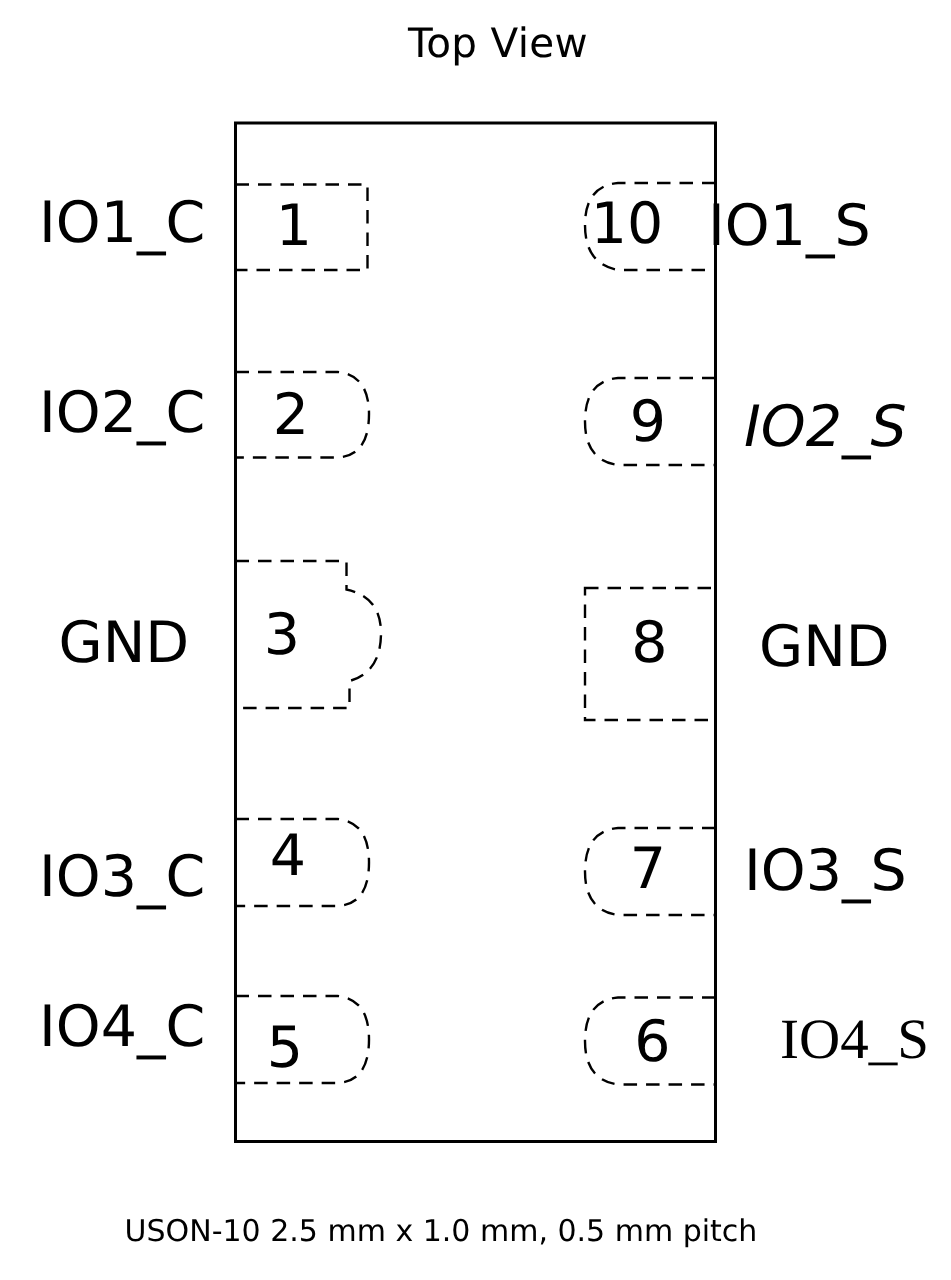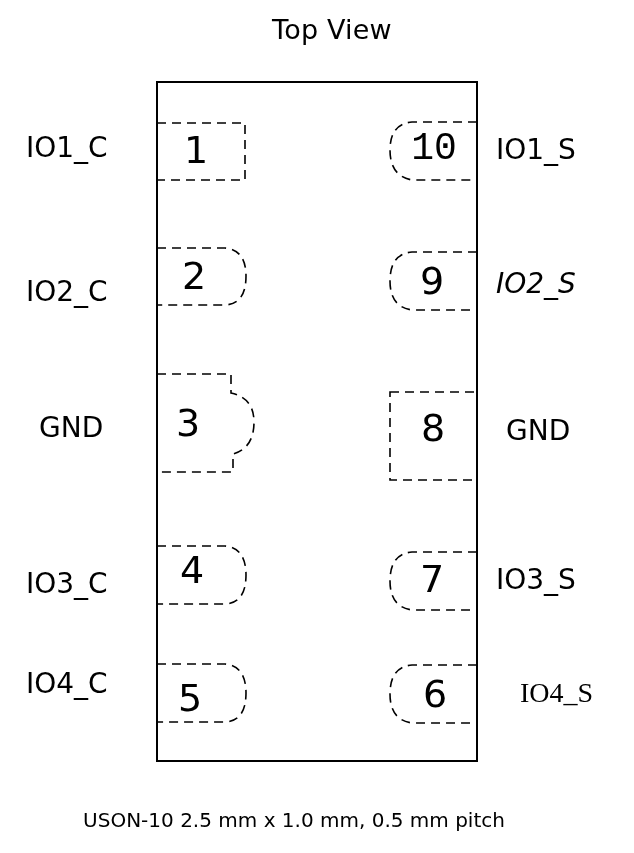--- a/index.html
+++ b/index.html
@@ -57,21 +57,21 @@
     }
     .pin-num {
       position: absolute;
       font-size: 38px;
       line-height: 1;
       transform: translate(-50%, -50%);
       white-space: nowrap;
     }
     .pin-label {
       position: absolute;
-      font-size: 28px;
+      font-size: 38px;
       line-height: 1;
       transform: translateY(-50%);
       white-space: nowrap;
       text-align: center;
     }
   </style>
 </head>
 <body>
 
 <div>
@@ -106,28 +106,28 @@
   <div class="pin-num" style="left:196px; top:150px;">1</div>
   <div class="pin-num" style="left:194px; top:276px;">2</div>
   <div class="pin-num" style="left:188px; top:423px;">3</div>
   <div class="pin-num" style="left:192px; top:570px;">4</div>
   <div class="pin-num" style="left:190px; top:698px;">5</div>
 
   <div class="pin-num" style="left:435px; top:694px;">6</div>
   <div class="pin-num" style="left:432px; top:579px;">7</div>
   <div class="pin-num" style="left:433px; top:428px;">8</div>
   <div class="pin-num" style="left:432px; top:281px;">9</div>
-  <div class="pin-num" style="left:434px; top:149px;font-family:Liberation Mono, monospace;">10</div>
+  <div class="pin-num" style="left:418px; top:149px;">10</div>
 
   <div class="pin-label" style="left:26px; top:148px;">IO1_C</div>
-  <div class="pin-label" style="left:26px; top:275px;margin-top:17px;">IO2_C</div>
+  <div class="pin-label" style="left:26px; top:275px;">IO2_C</div>
   <div class="pin-label" style="left:39px; top:428px;">GND</div>
   <div class="pin-label" style="left:26px; top:584px;">IO3_C</div>
   <div class="pin-label" style="left:26px; top:684px;">IO4_C</div>
 
   <div class="pin-label" style="left:520px; top:693px;font-family:Liberation Serif, serif;">IO4_S</div>
   <div class="pin-label" style="left:496px; top:580px;">IO3_S</div>
   <div class="pin-label" style="left:506px; top:431px;">GND</div>
   <div class="pin-label" style="left:496px; top:284px;font-style:italic;">IO2_S</div>
-  <div class="pin-label" style="left:496px; top:150px;">IO1_S</div>
+  <div class="pin-label" style="left:472px; top:150px;">IO1_S</div>
 
   <div class="caption">USON-10 2.5 mm x 1.0 mm, 0.5 mm pitch</div>
 </div>
 
 </body></html>

